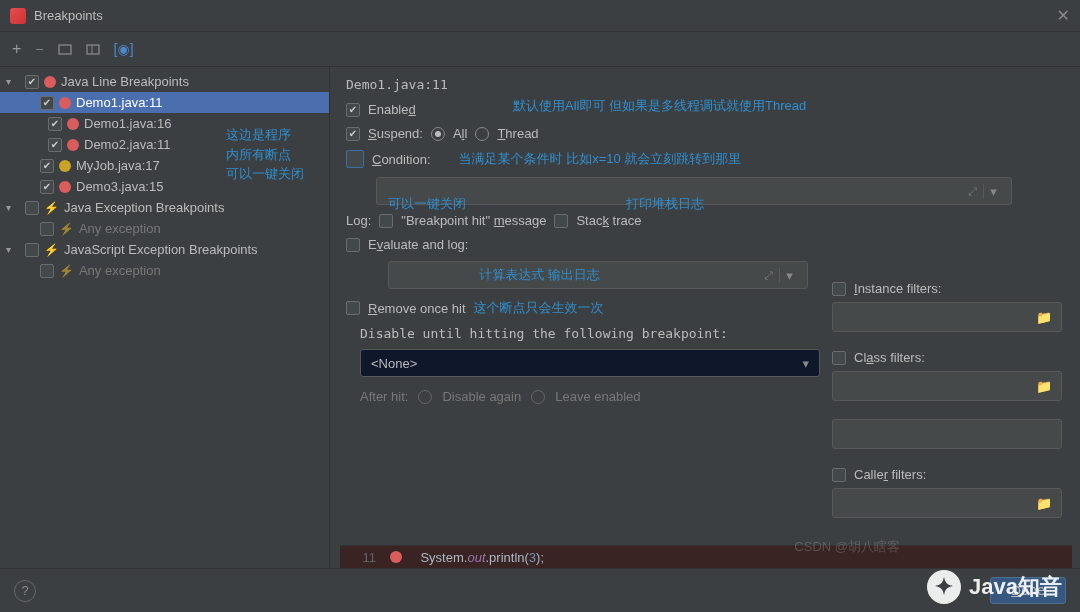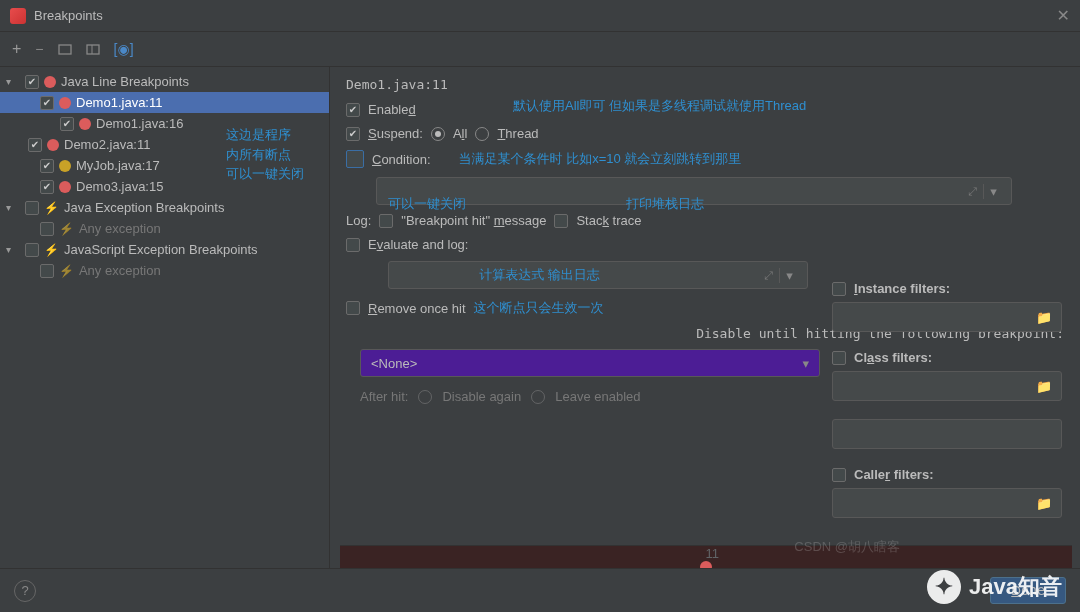--- a/index.html
+++ b/index.html
@@ -30,34 +30,34 @@
 .radio.on::after { content: ""; width: 6px; height: 6px; border-radius: 50%; background: #bbb; }
 .annot { color: #2f8fd0; font-size: 13px; }
 .annot-enabled { position: absolute; left: 183px; top: 30px; }
 .input-wide { border: 1px solid #585858; background: #45494a; height: 28px; border-radius: 3px; display: flex; align-items: center; padding: 0 8px; color: #999; }
 .cond-input { width: 636px; margin-left: 30px; margin-bottom: 8px; position: relative; }
 .expand-ico { margin-left: auto; color: #777; font-size: 11px; }
 .dd { width: 20px; border-left: 1px solid #585858; margin-left: 6px; text-align: center; color: #888; }
 .eval-row { margin-left: 42px; width: 420px; position: relative; }
 .filters { position: absolute; right: 18px; top: 214px; width: 230px; }
 .filt { margin-bottom: 18px; }
-.filt .row { margin-bottom: 6px; font-weight: bold; }
+.filt .row { margin-bottom: 6px; }
 .filt-input { border: 1px solid #585858; background: #45494a; height: 30px; border-radius: 3px; display: flex; align-items: center; }
 .folder-ico { margin-left: auto; color: #777; padding: 0 8px; }
-.disable-label { font-family: monospace; color: #bbb; margin: 4px 0 8px 14px; text-align: right; }
-.none-dd { border: 1px solid #585858; background: #4c1d95; width: 460px; height: 28px; margin-left: 14px; display: flex; align-items: center; padding: 0 10px; color: #bbb; border-radius: 3px; font-family: monospace; }
+.disable-label { font-family: monospace; color: #bbb; margin: 4px 0 8px 14px; }
+.none-dd { border: 1px solid #585858; background: #0f172a; width: 460px; height: 28px; margin-left: 14px; display: flex; align-items: center; padding: 0 10px; color: #bbb; border-radius: 3px; font-family: monospace; }
 .after-hit { display: flex; align-items: center; gap: 10px; margin: 12px 0 0 14px; font-family: monospace; color: #777; }
 .code { position: absolute; bottom: 0; left: 340px; right: 8px; background: #2b2b2b; border-top: 1px solid #323232; }
 .code-line { display: flex; align-items: center; height: 22px; font-family: monospace; font-size: 13px; }
 .gutter { width: 46px; text-align: right; padding-right: 10px; color: #606366; }
 .bp-gut { width: 20px; display: flex; align-items: center; justify-content: center; }
 .code-txt { color: #a9b7c6; }
 .kw-out { color: #9876aa; font-style: italic; }
 .num { color: #6897bb; }
-.code-line.hl { background: #3a2323; flex-direction: column; }
+.code-line.hl { background: #3a2323; }
 .footer { position: absolute; bottom: 0; left: 0; right: 0; height: 44px; display: flex; align-items: center; padding: 0 14px; border-top: 1px solid #323232; background: #3c3f41; }
 .help-icon { width: 22px; height: 22px; border: 1px solid #666; border-radius: 50%; display: flex; align-items: center; justify-content: center; color: #888; cursor: pointer; }
 .done-btn { margin-left: auto; background: #365880; border: 1px solid #4c708c; color: #bbb; padding: 5px 20px; border-radius: 3px; cursor: pointer; font-family: monospace; }
 .watermark { position: absolute; right: 18px; bottom: 8px; display: flex; align-items: center; gap: 8px; color: #fff; font-size: 22px; font-weight: bold; opacity: 0.9; pointer-events: none; }
 .wm-icon { width: 34px; height: 34px; background: #fff; border-radius: 50%; display: flex; align-items: center; justify-content: center; color: #3c3f41; }
 .csdn { position: absolute; right: 180px; bottom: 56px; color: rgba(200,200,200,0.25); font-size: 13px; }
 svg { display: block; }
 .u { text-decoration: underline; }
 </style>
 </head>
@@ -92,26 +92,26 @@
       <span class="expander">▾</span>
       <span class="chk checked"></span>
       <span class="bp-icon"></span>
       <span>Java Line Breakpoints</span>
     </div>
     <div class="tree-row selected" style="padding-left:40px">
       <span class="chk checked"></span>
       <span class="bp-icon"></span>
       <span>Demo1.java:11</span>
     </div>
-    <div class="tree-row" style="padding-left:60px">
+    <div class="tree-row" style="padding-left:48px">
       <span class="chk checked"></span>
       <span class="bp-icon"></span>
       <span>Demo1.java:16</span>
     </div>
-    <div class="tree-row" style="padding-left:28px">
+    <div class="tree-row" style="padding-left:48px">
       <span class="chk checked"></span>
       <span class="bp-icon"></span>
       <span>Demo2.java:11</span>
     </div>
     <div class="tree-row" style="padding-left:40px">
       <span class="chk checked"></span>
       <span class="bp-icon yellow"></span>
       <span>MyJob.java:17</span>
     </div>
     <div class="tree-row" style="padding-left:40px">

